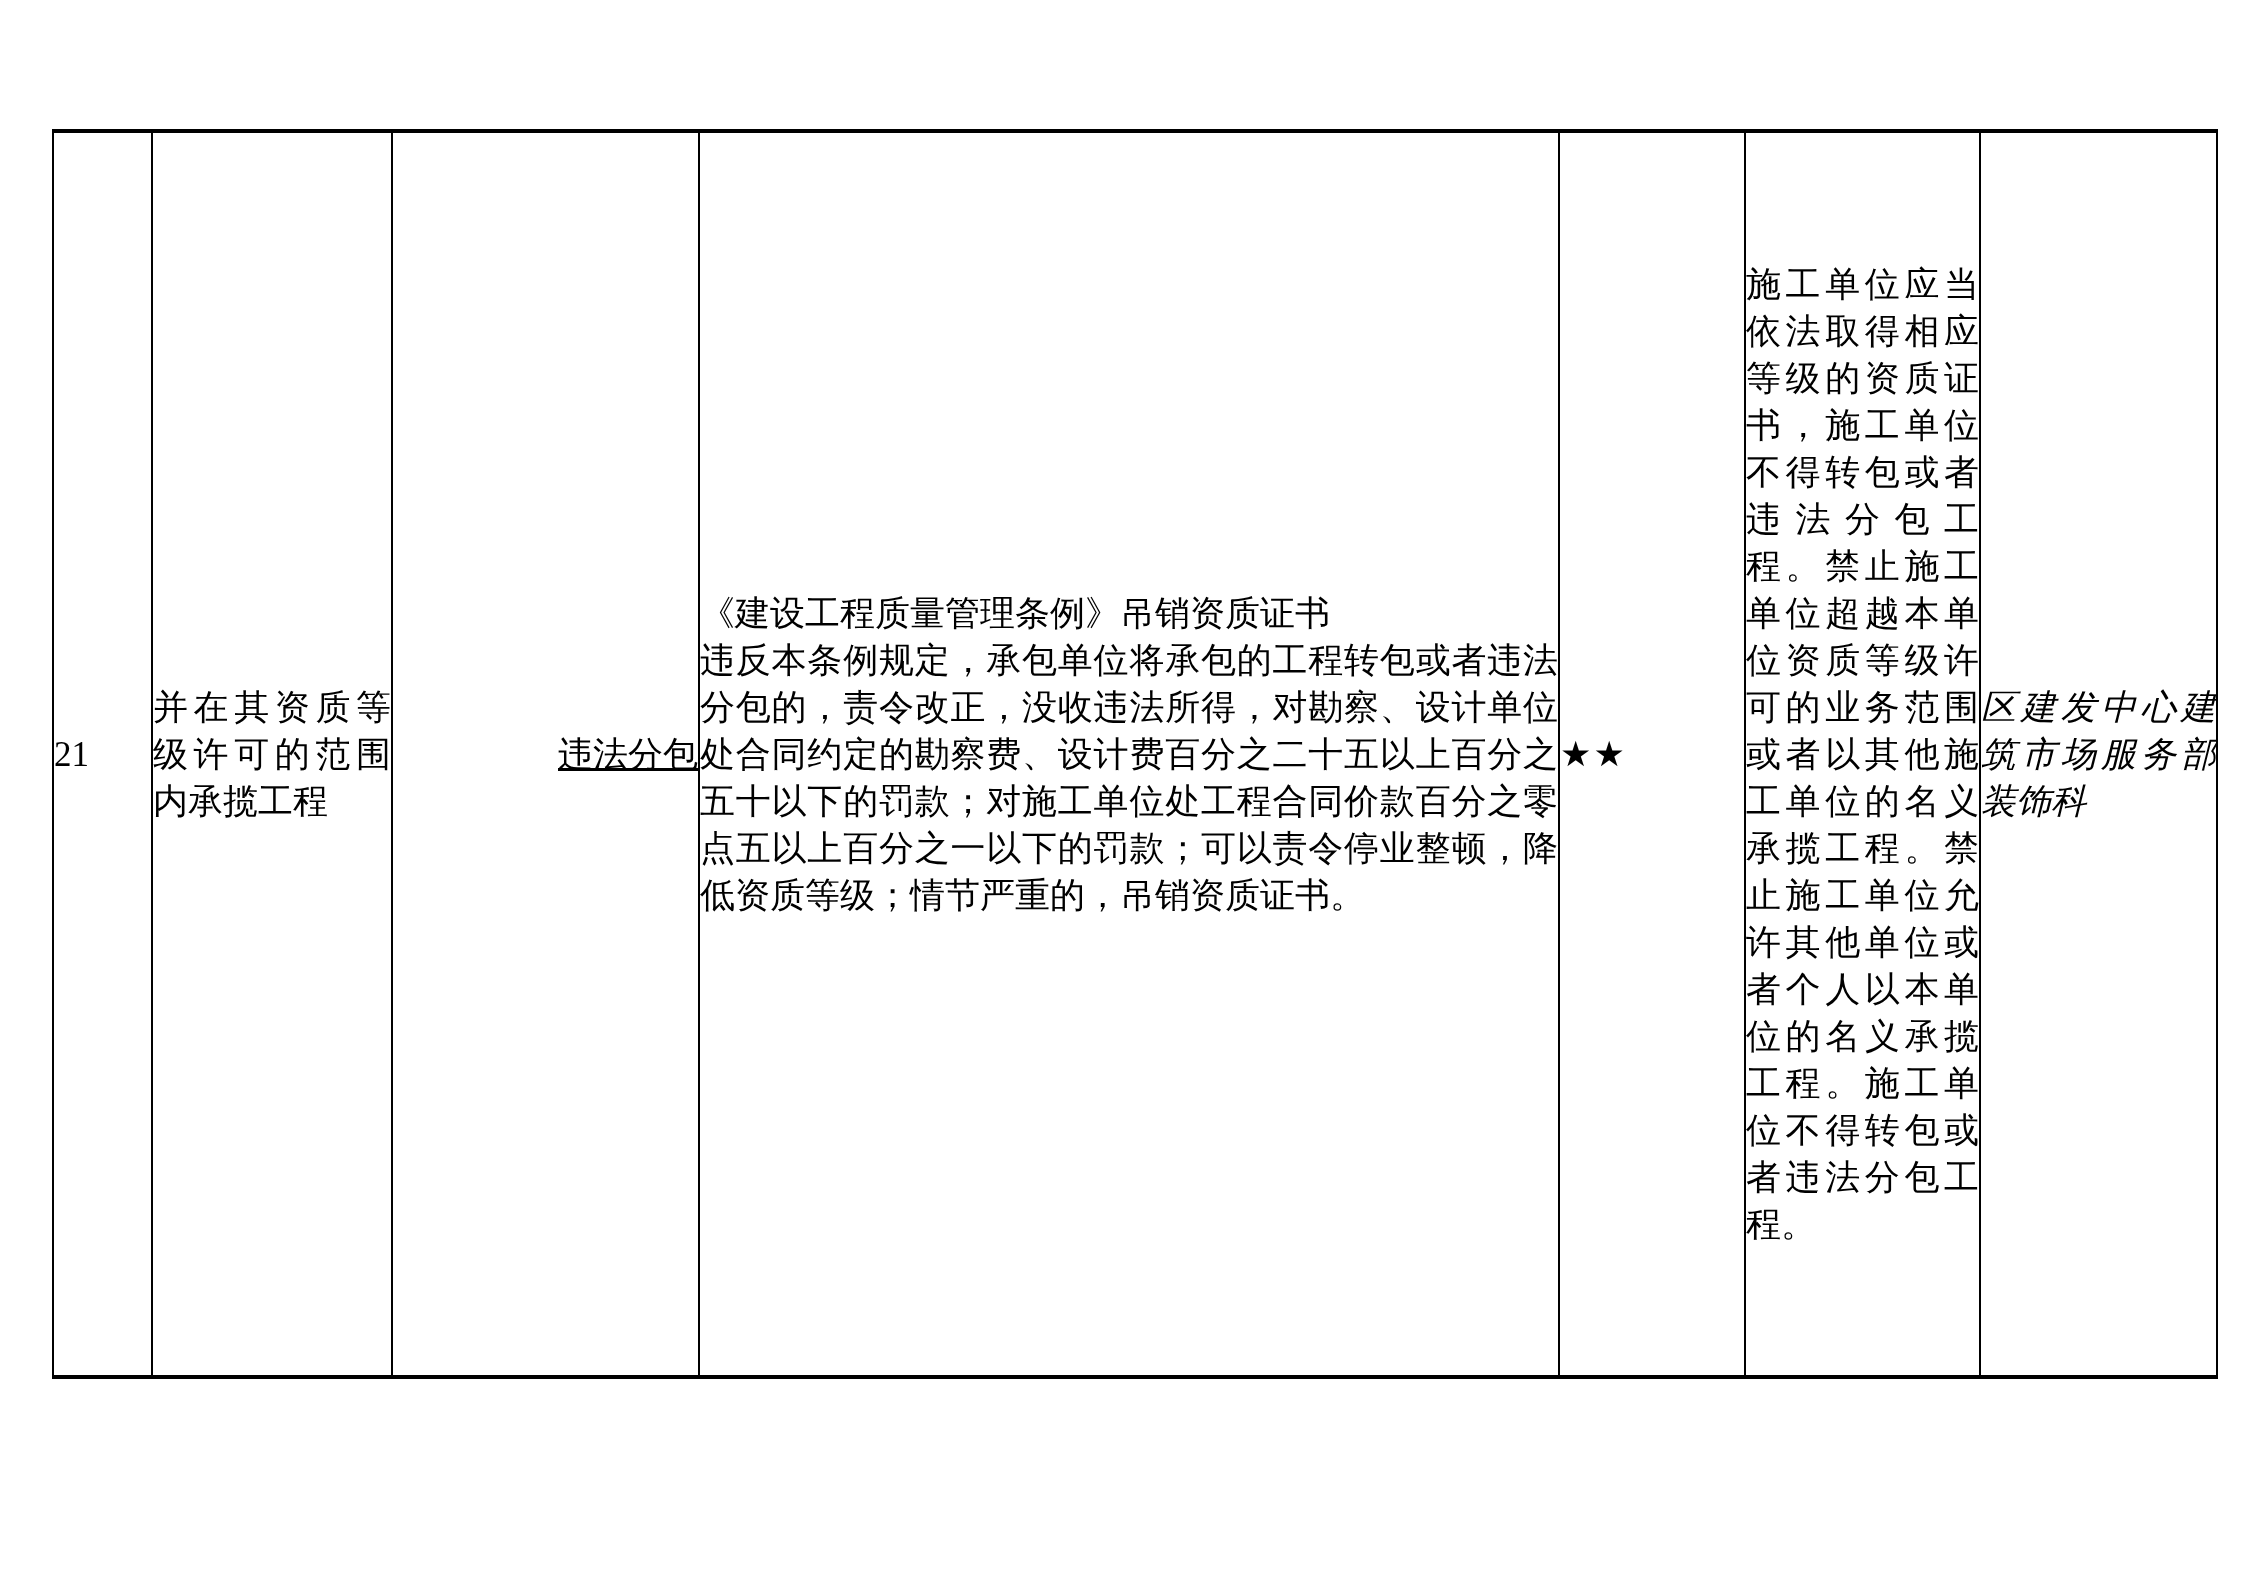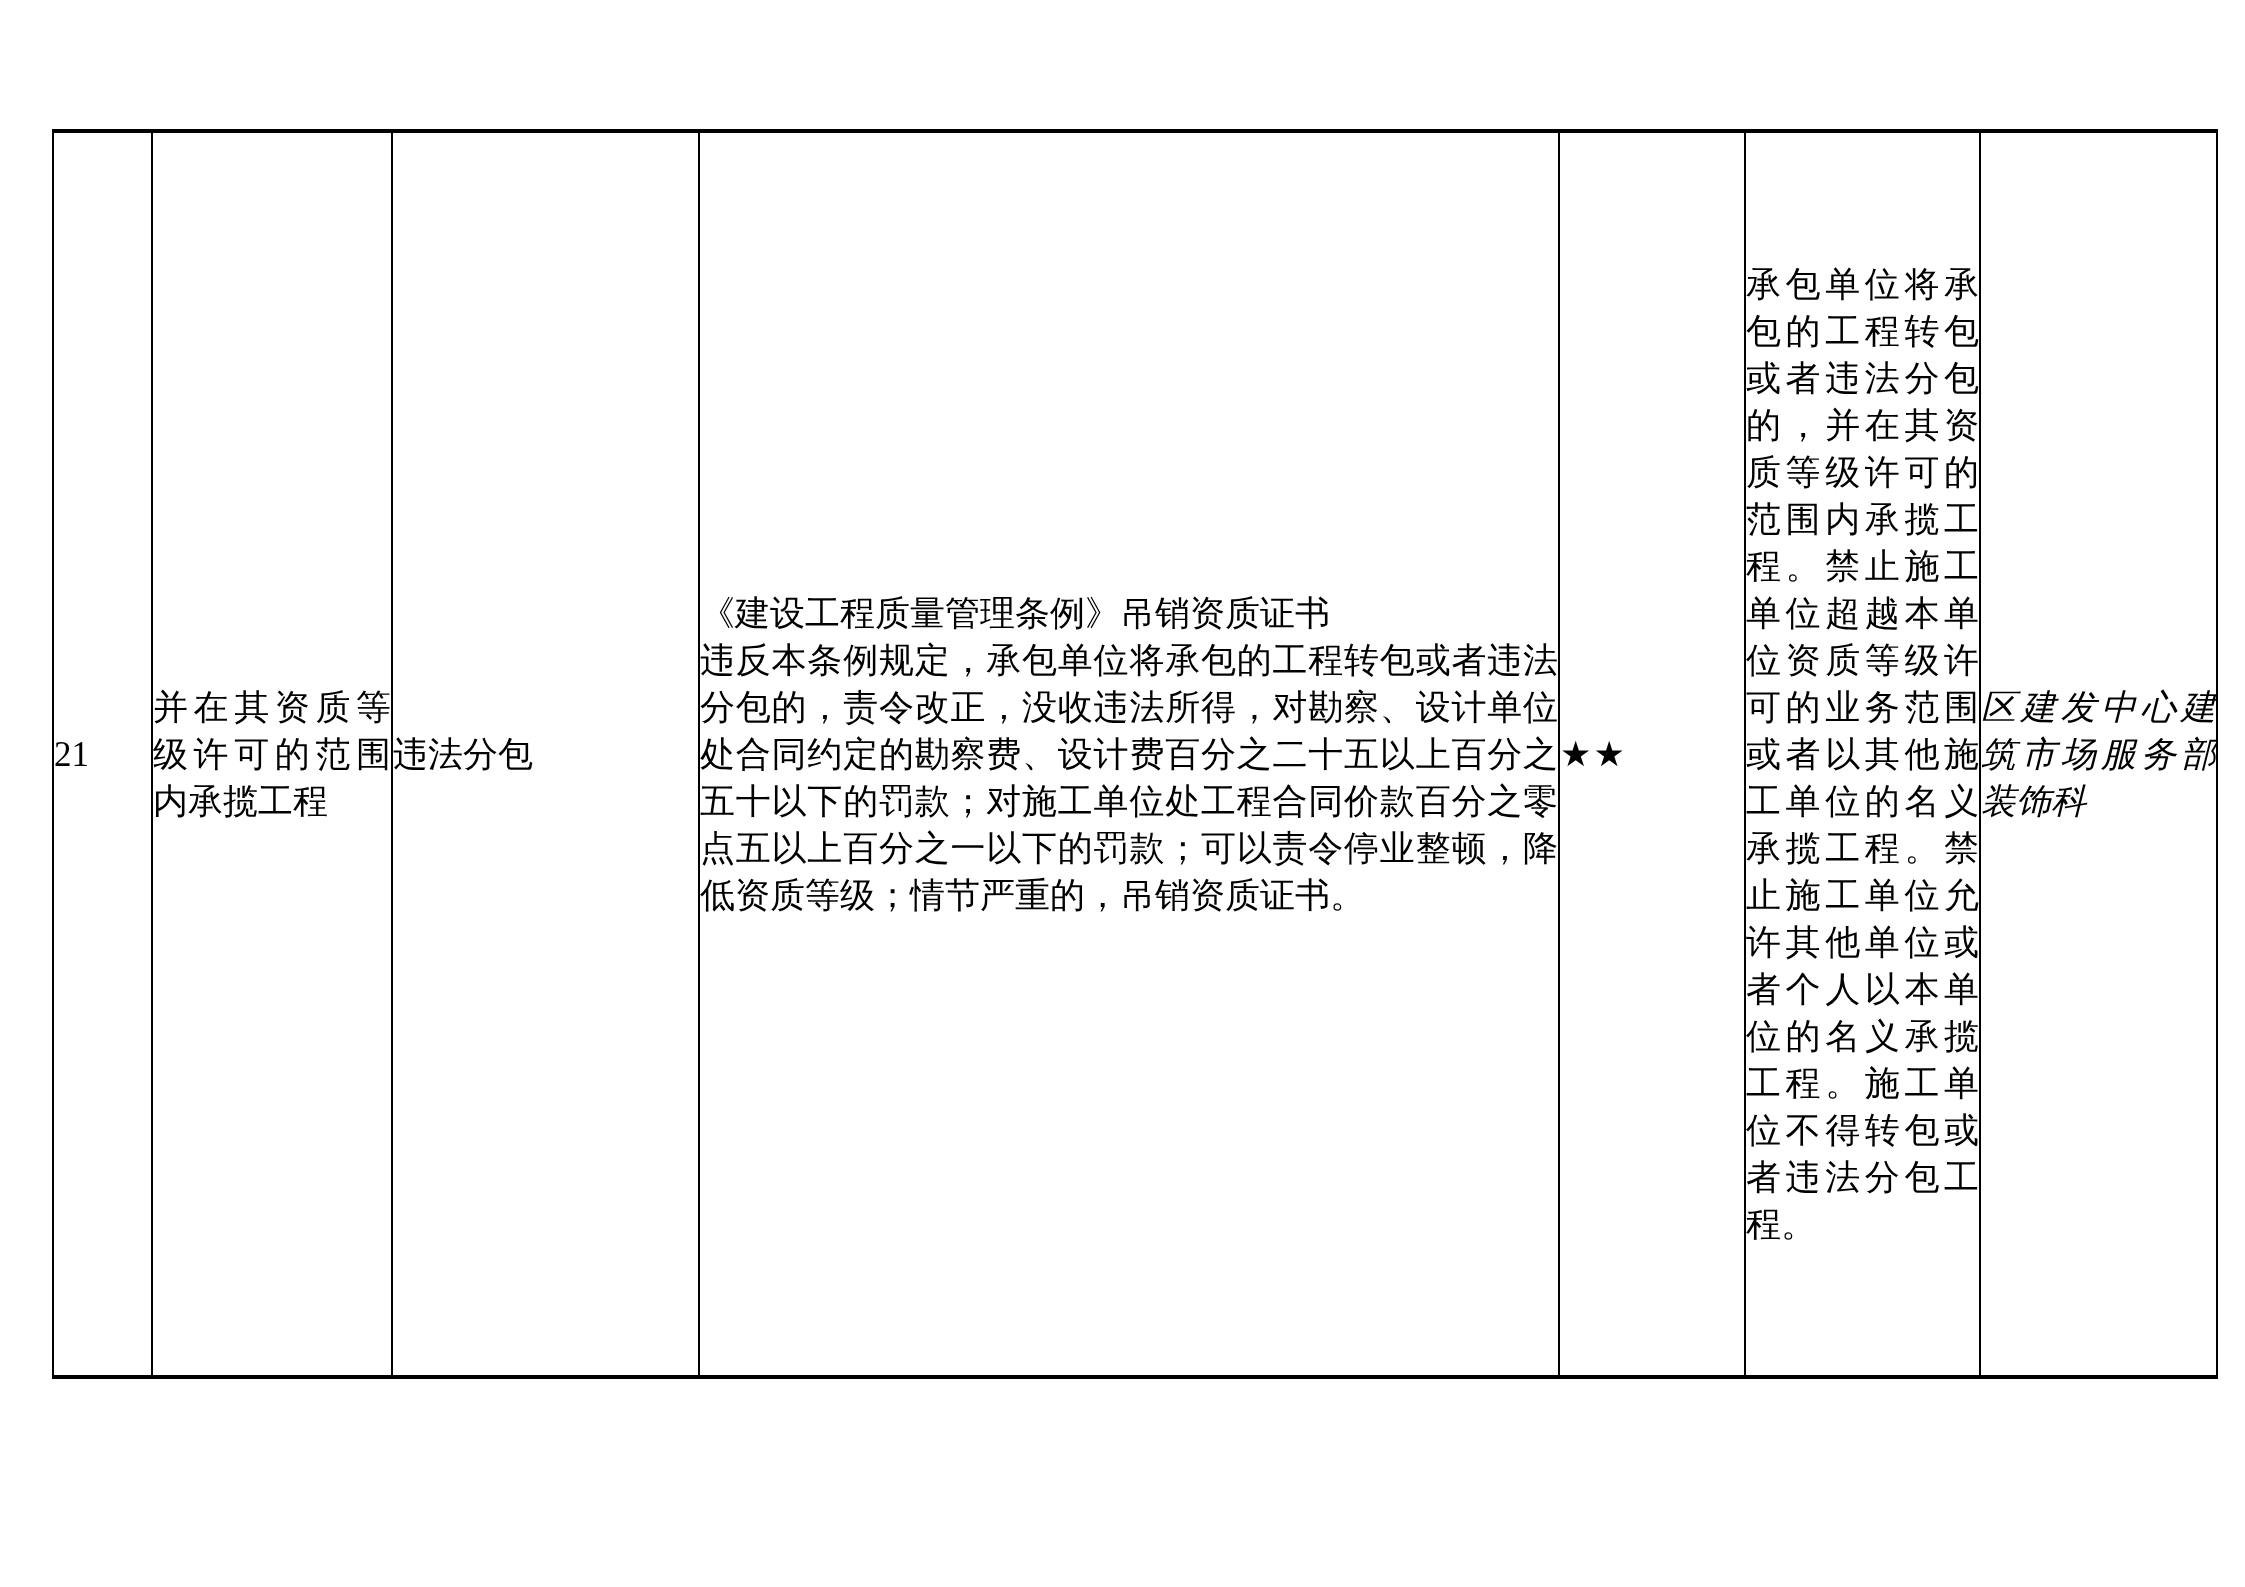--- a/index.html
+++ b/index.html
@@ -41,21 +41,22 @@
   }
   td.cell-duty {
     padding-left: 12px;
     padding-right: 8px;
     text-align: justify;
     line-height: 48px;
   }
   td.cell-violation {
     padding-left: 16px;
     padding-right: 6px;
-    text-align: left;
+    text-align: right;
+    text-decoration: underline;
   }
   td.cell-legal {
     padding-left: 6px;
     padding-right: 4px;
     text-align: justify;
     line-height: 47px;
   }
   td.cell-rating {
     padding-left: 14px;
     text-align: left;
@@ -100,20 +101,20 @@
       <div>违法分包</div>
     </td>
     <td class="cell-legal">
       <div>《建设工程质量管理条例》吊销资质证书</div>
       <div>违反本条例规定，承包单位将承包的工程转包或者违法分包的，责令改正，没收违法所得，对勘察、设计单位处合同约定的勘察费、设计费百分之二十五以上百分之五十以下的罚款；对施工单位处工程合同价款百分之零点五以上百分之一以下的罚款；可以责令停业整顿，降低资质等级；情节严重的，吊销资质证书。</div>
     </td>
     <td class="cell-rating">
       <span>★★</span>
     </td>
     <td class="cell-regulation">
-      <div>承包单位将承包的工程转包或者违法分包的，并在其资质等级许可的范围内承揽工程。禁止施工单位超越本单位资质等级许可的业务范围或者以其他施工单位的名义承揽工程。禁止施工单位允许其他单位或者个人以本单位的名义承揽工程。施工单位不得转包或者违法分包工程。</div>
+      <div>施工单位应当依法取得相应等级的资质证书，施工单位不得转包或者违法分包工程。禁止施工单位超越本单位资质等级许可的业务范围或者以其他施工单位的名义承揽工程。禁止施工单位允许其他单位或者个人以本单位的名义承揽工程。施工单位不得转包或者违法分包工程。</div>
     </td>
     <td class="cell-department">
       <div>区建发中心建筑市场服务部装饰科</div>
     </td>
   </tr>
 </tbody>
   </table>
 
 </body></html>

